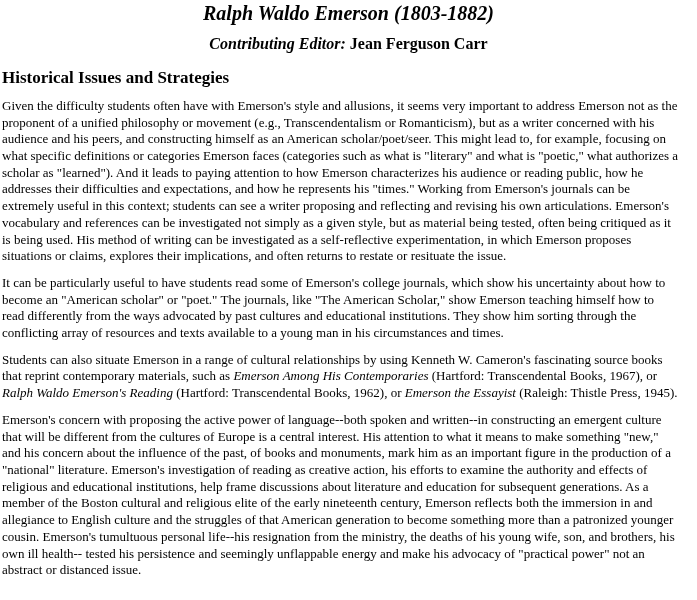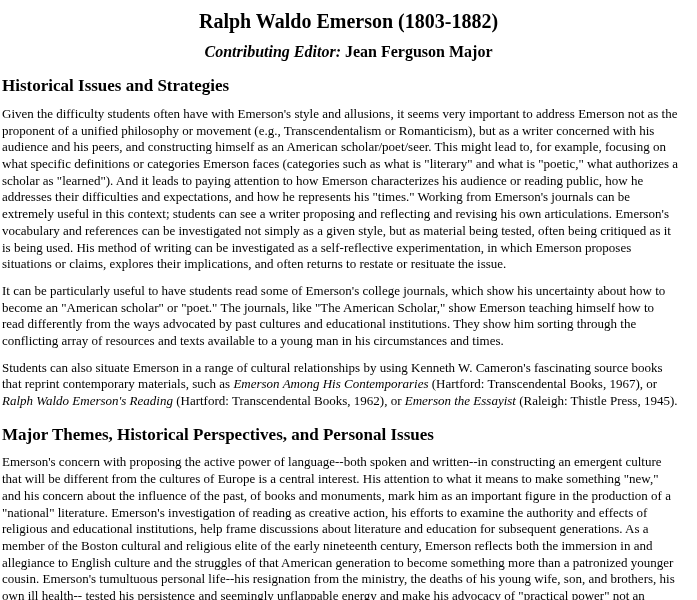--- a/index.html
+++ b/index.html
@@ -15,21 +15,22 @@
     font-family: "Liberation Serif", "DejaVu Serif", serif;
   }
   .page {
     padding: 2px 2px 0 2px;
   }
   .title {
     font-size: 20px;
     font-weight: bold;
     line-height: 1.15;
     text-align: center;
-    margin: 8px;
+    margin: 0;
+    font-style: italic;
   }
   .editor-line {
     font-size: 16px;
     font-weight: bold;
     line-height: 1.15;
     text-align: center;
     margin: 10px 0 0 0;
   }
   .editor-line .editor-label {
     font-style: italic;
@@ -52,28 +53,27 @@
   }
 </style>
 </head>
 <body>
 
 <div class="page">
 
   <h1 class="title">Ralph Waldo Emerson (1803-1882)</h1>
 
   <h2 class="editor-line">
-    <span class="editor-label">Contributing Editor:</span><span> Jean Ferguson Major</span>
+    <span class="editor-label">Contributing Editor:</span><span> Jean Ferguson Carr</span>
   </h2>
 
   <h3 class="section-heading">Historical Issues and Strategies</h3>
 
   <p class="body-paragraph">Given the difficulty students often have with Emerson's style and allusions, it seems very important to address Emerson not as the proponent of a unified philosophy or movement (e.g., Transcendentalism or Romanticism), but as a writer concerned with his audience and his peers, and constructing himself as an American scholar/poet/seer. This might lead to, for example, focusing on what specific definitions or categories Emerson faces (categories such as what is "literary" and what is "poetic," what authorizes a scholar as "learned"). And it leads to paying attention to how Emerson characterizes his audience or reading public, how he addresses their difficulties and expectations, and how he represents his "times." Working from Emerson's journals can be extremely useful in this context; students can see a writer proposing and reflecting and revising his own articulations. Emerson's vocabulary and references can be investigated not simply as a given style, but as material being tested, often being critiqued as it is being used. His method of writing can be investigated as a self-reflective experimentation, in which Emerson proposes situations or claims, explores their implications, and often returns to restate or resituate the issue.</p>
 
   <p class="body-paragraph">It can be particularly useful to have students read some of Emerson's college journals, which show his uncertainty about how to become an "American scholar" or "poet." The journals, like "The American Scholar," show Emerson teaching himself how to read differently from the ways advocated by past cultures and educational institutions. They show him sorting through the conflicting array of resources and texts available to a young man in his circumstances and times.</p>
 
   <p class="body-paragraph"><span>Students can also situate Emerson in a range of cultural relationships by using Kenneth W. Cameron's fascinating source books that reprint contemporary materials, such as </span><i>Emerson Among His Contemporaries</i><span> (Hartford: Transcendental Books, 1967), or </span><i>Ralph Waldo Emerson's Reading</i><span> (Hartford: Transcendental Books, 1962), or </span><i>Emerson the Essayist</i><span> (Raleigh: Thistle Press, 1945).</span></p>
 
-  <h3 class="section-heading">Major Themes, Historical Perspectives, and Personal Issues</h3>
 
   <p class="body-paragraph">Emerson's concern with proposing the active power of language--both spoken and written--in constructing an emergent culture that will be different from the cultures of Europe is a central interest. His attention to what it means to make something "new," and his concern about the influence of the past, of books and monuments, mark him as an important figure in the production of a "national" literature. Emerson's investigation of reading as creative action, his efforts to examine the authority and effects of religious and educational institutions, help frame discussions about literature and education for subsequent generations. As a member of the Boston cultural and religious elite of the early nineteenth century, Emerson reflects both the immersion in and allegiance to English culture and the struggles of that American generation to become something more than a patronized younger cousin. Emerson's tumultuous personal life--his resignation from the ministry, the deaths of his young wife, son, and brothers, his own ill health-- tested his persistence and seemingly unflappable energy and make his advocacy of "practical power" not an abstract or distanced issue.</p>
 
 </div>
 
 </body></html>

